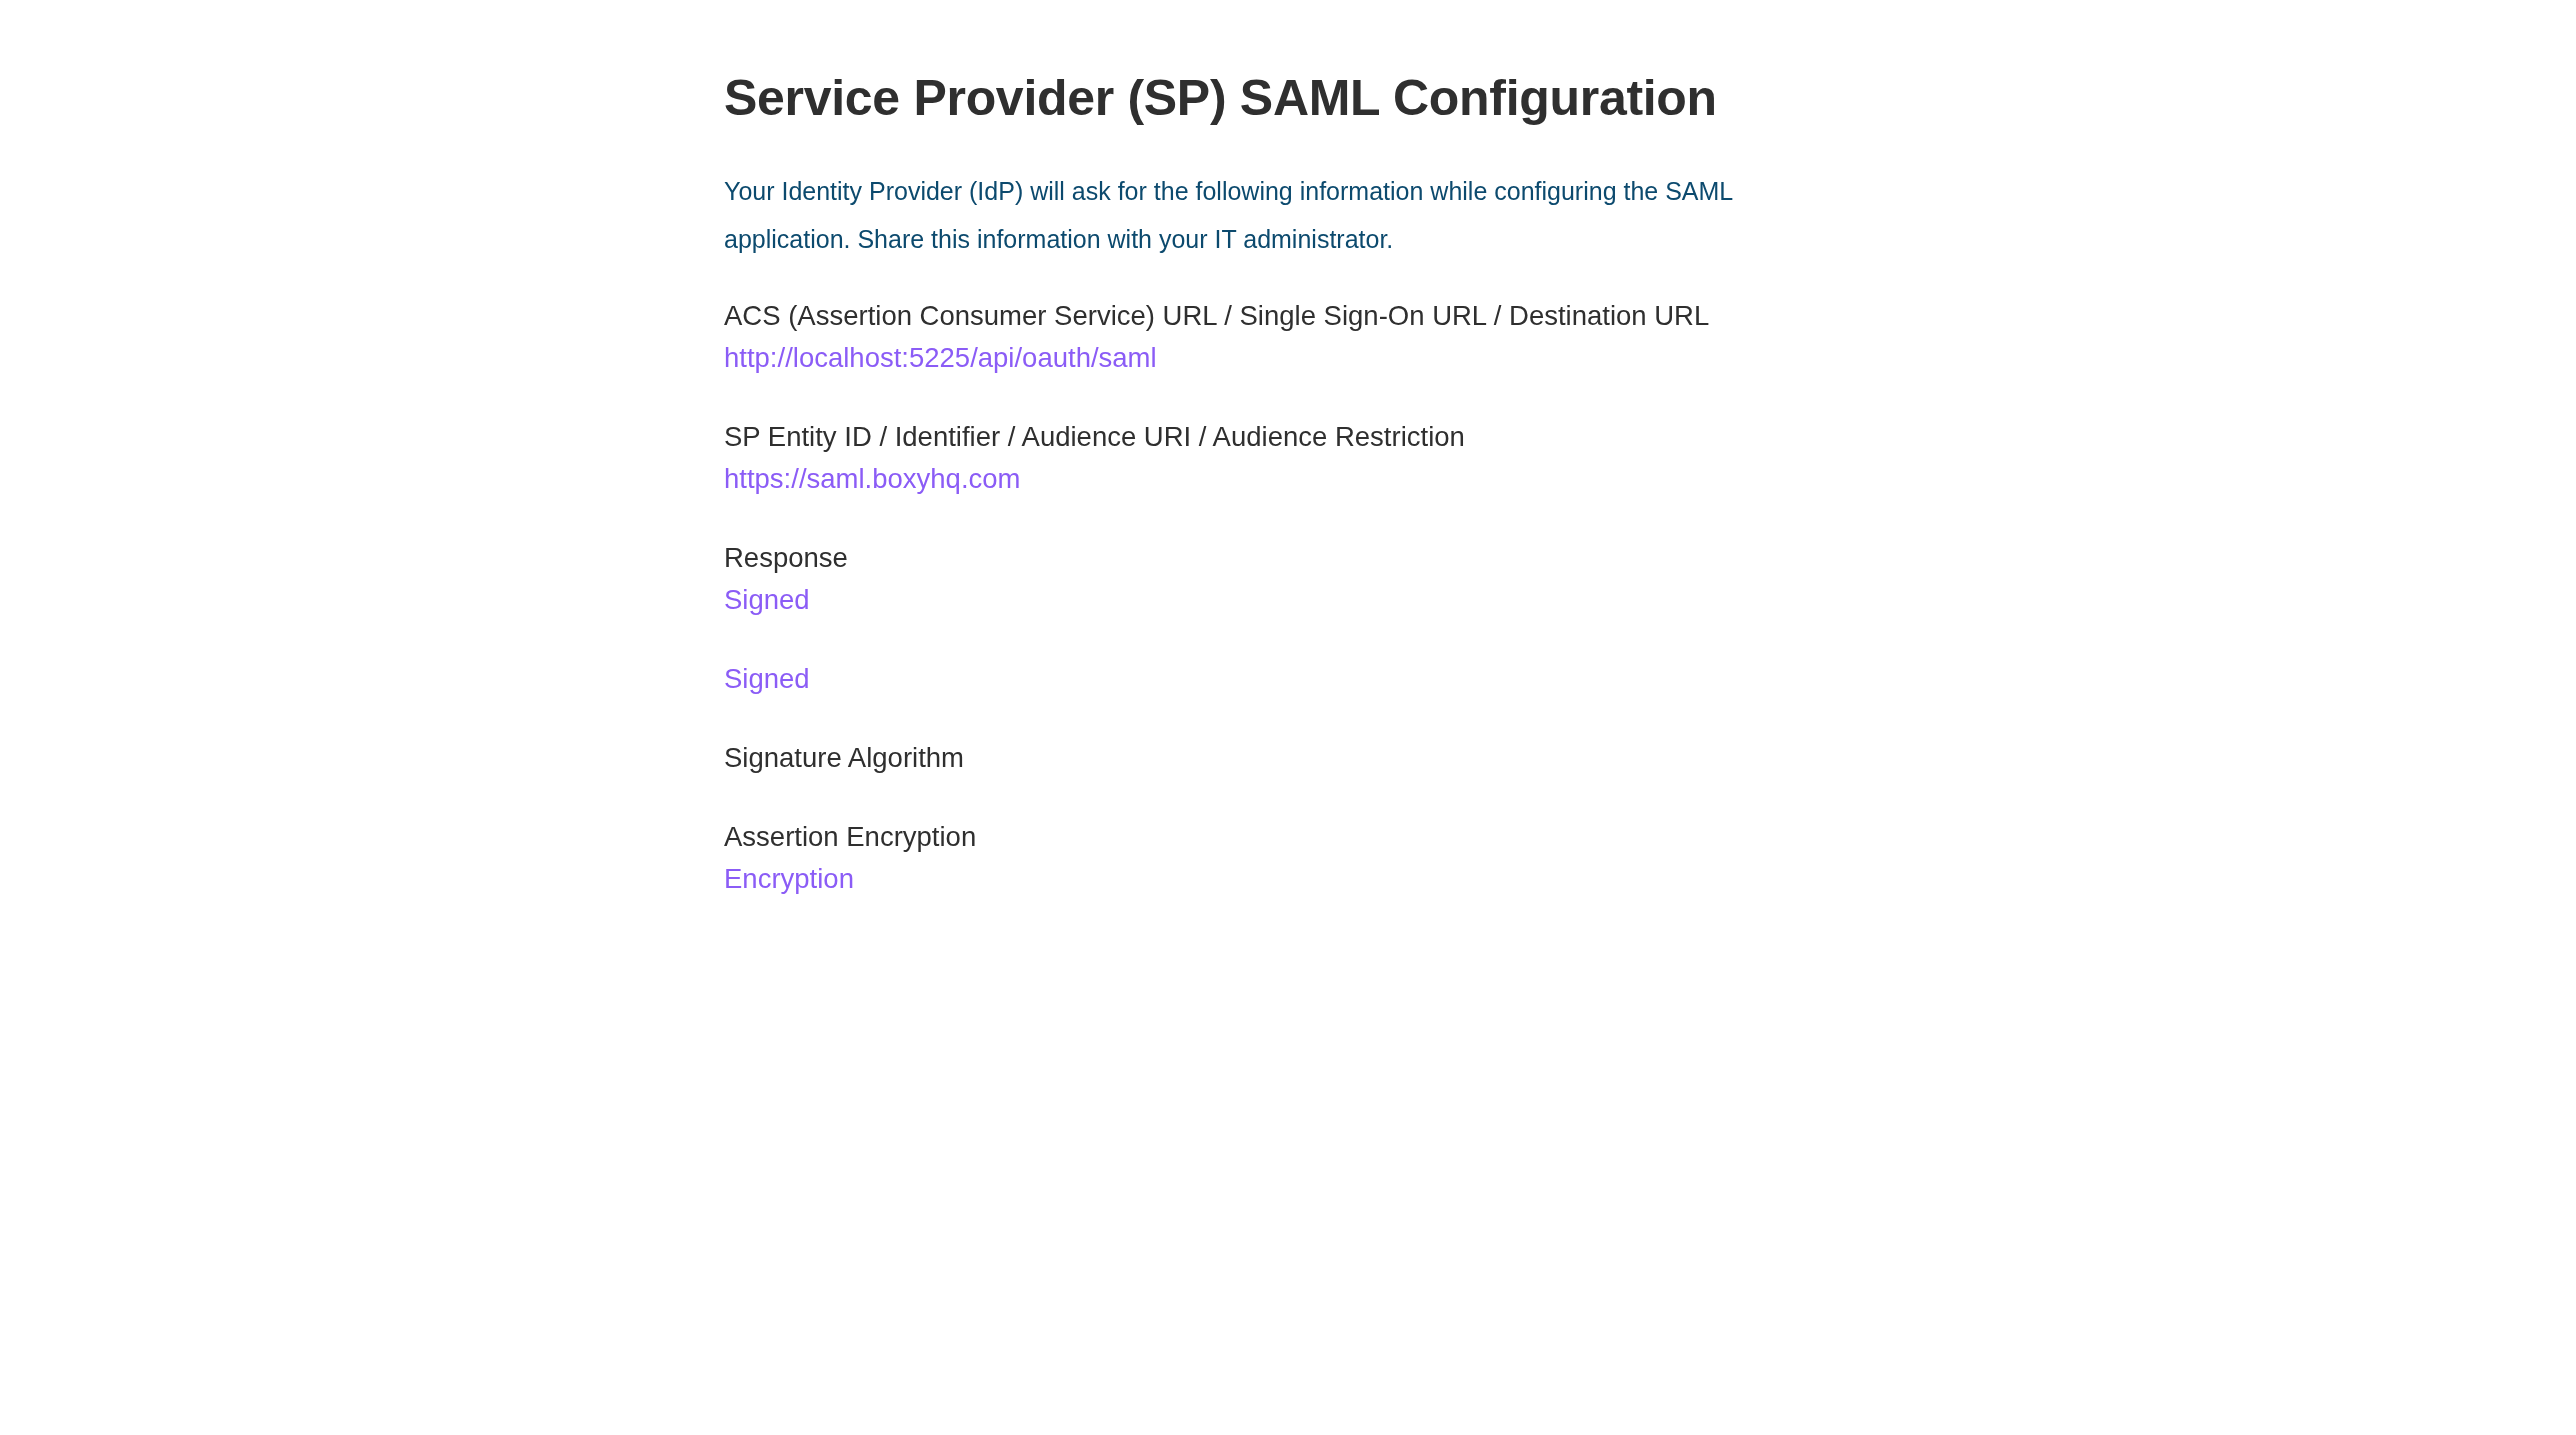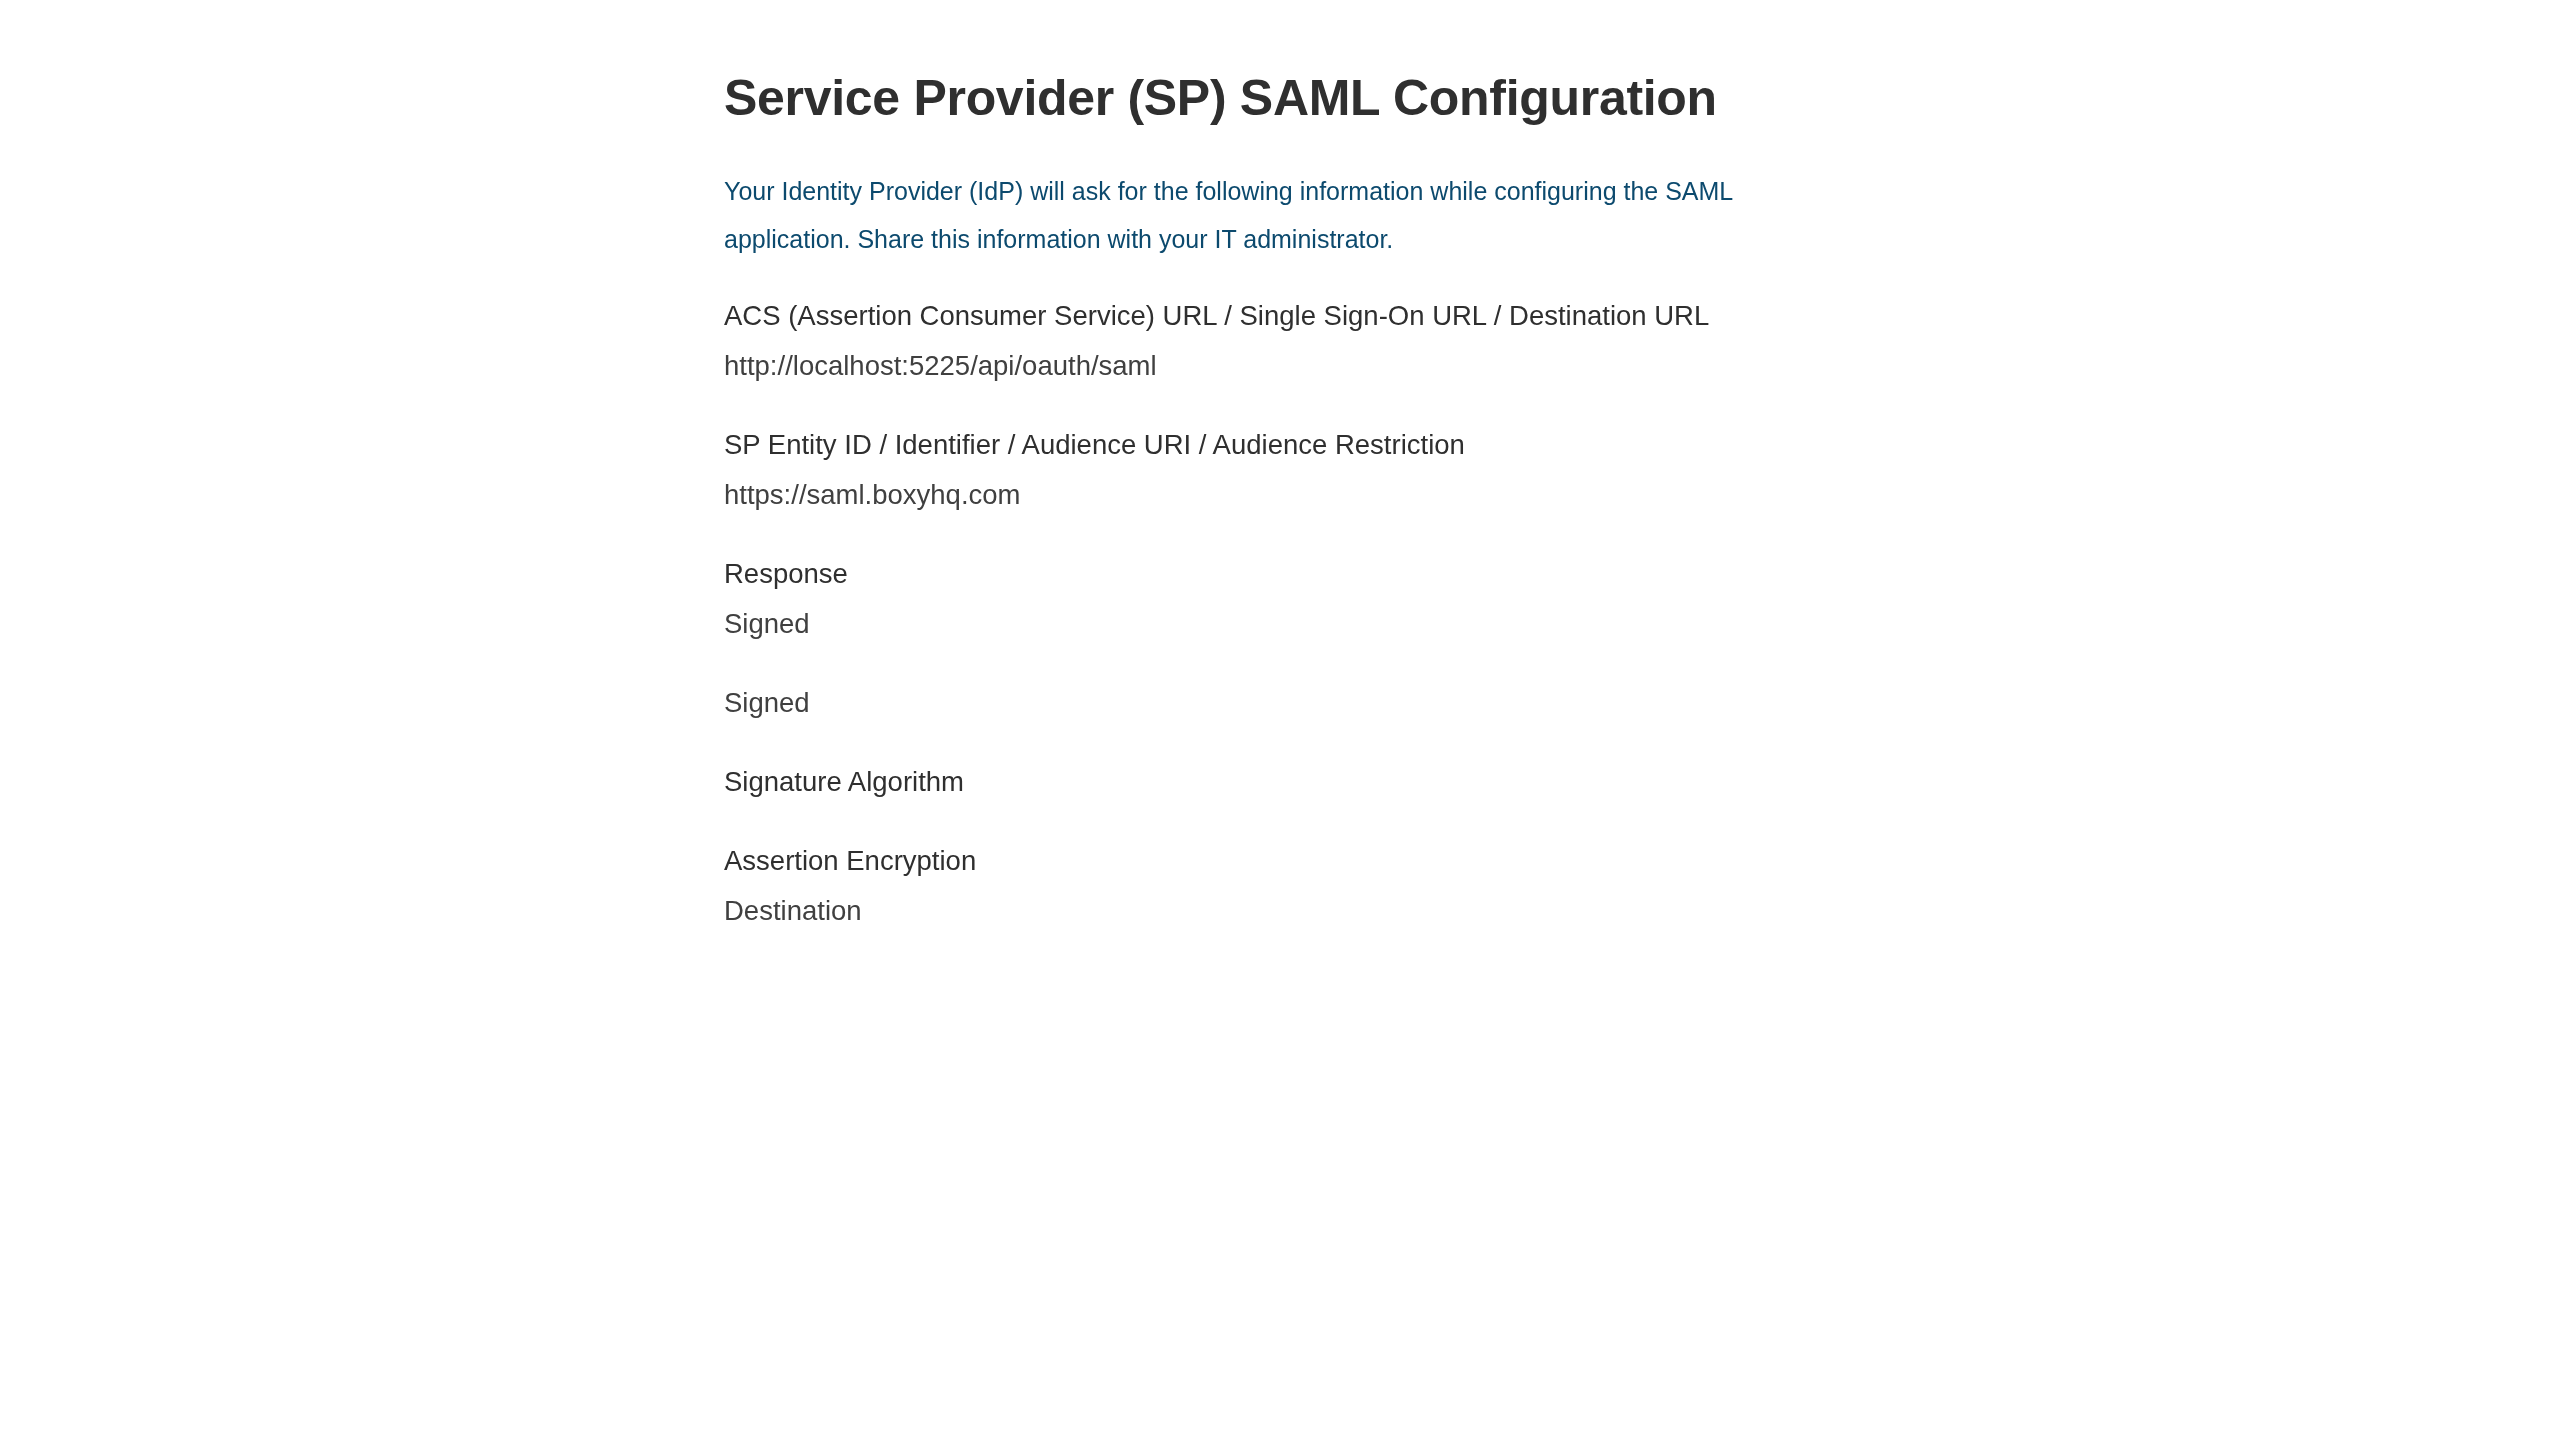--- a/index.html
+++ b/index.html
@@ -43,23 +43,23 @@
     }
     .field-label {
       font-size: 27.5px;
       font-weight: 400;
       color: #2f2f2f;
       line-height: 38px;
       margin: 0;
     }
     .field-value {
       font-size: 27.5px;
-      color: #404040;
+      color: #8b5cf6;
       line-height: 38px;
-      margin-top: 12px;
+      margin-top: 4px;
     }
   </style>
 </head>
 <body>
 
 <div class="container">
   <h1 class="page-title">Service Provider (SP) SAML Configuration</h1>
   <p class="intro">Your Identity Provider (IdP) will ask for the following information while configuring the SAML application. Share this information with your IT administrator.</p>
 
   <div class="field">
@@ -80,16 +80,16 @@
   <div class="field">
     <div class="field-value">Signed</div>
   </div>
 
   <div class="field">
     <div class="field-label">Signature Algorithm</div>
   </div>
 
   <div class="field">
     <div class="field-label">Assertion Encryption</div>
-    <div class="field-value">Destination</div>
+    <div class="field-value">Encryption</div>
   </div>
 </div>
 
 
 </body></html>

